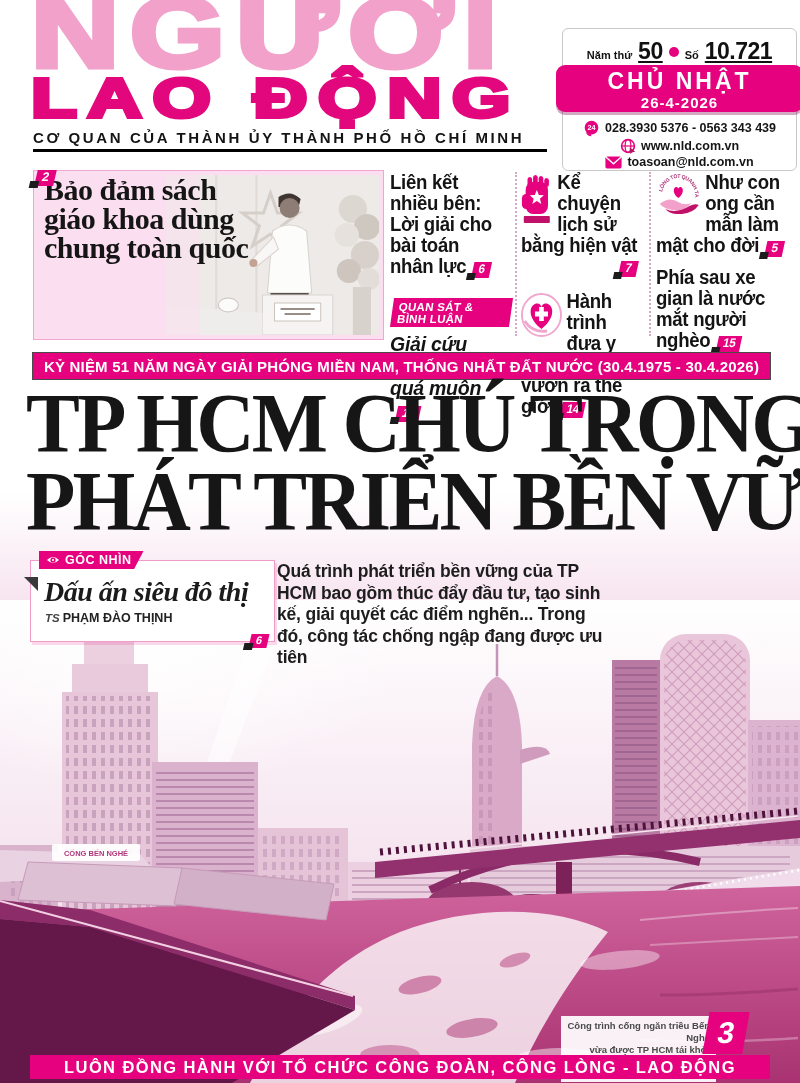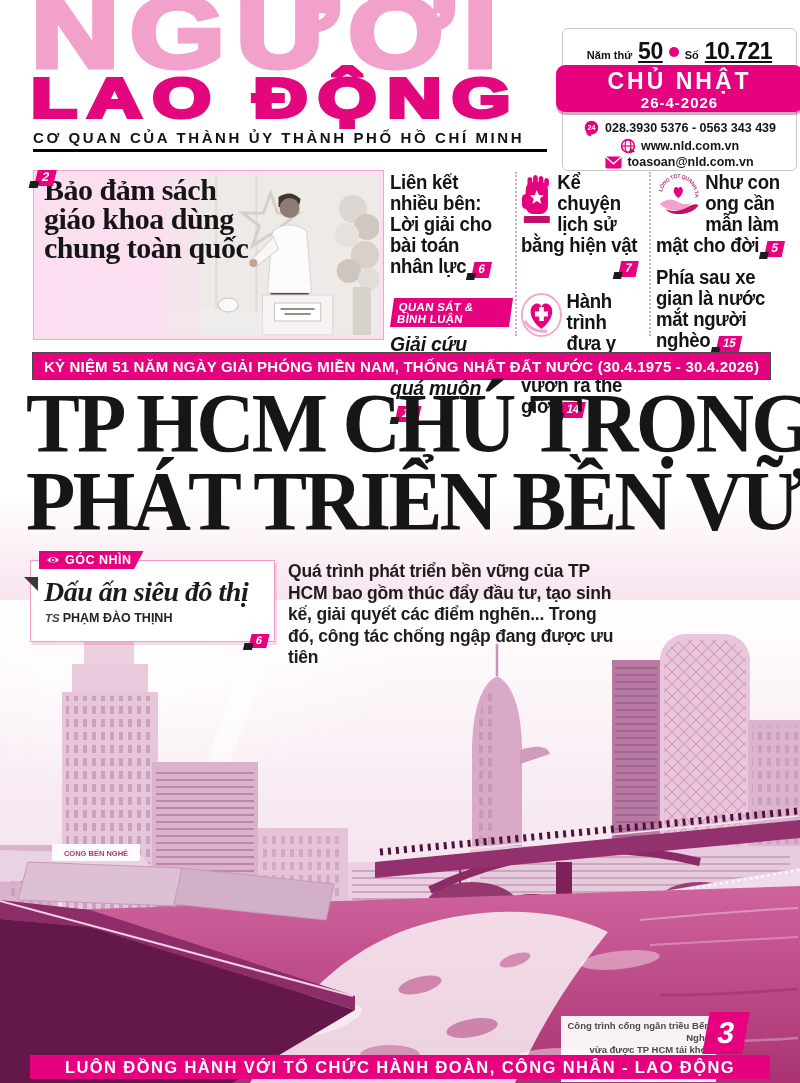--- a/index.html
+++ b/index.html
@@ -82,21 +82,21 @@
     border-right-color:#3a3a3a;border-top-color:#3a3a3a;}
   .op-kicker{position:absolute;left:8px;top:-10px;background:#e6017e;color:#fff;font-weight:800;
     font-size:12.5px;letter-spacing:.5px;padding:2px 12px 2px 7px;display:flex;align-items:center;gap:5px;
     clip-path:polygon(0 0,100% 0,91% 100%,0 100%);}
   .op-title{margin:15px 0 0 13px;font-weight:bold;font-style:italic;font-size:28px;color:#1b1b1b;
     letter-spacing:-0.5px;}
   .op-author{margin:3px 0 0 14px;font-size:12.5px;font-weight:800;color:#222;}
   .op-author i{font-weight:600;font-size:11.5px;color:#444;margin-right:3px;}
   .op-page{position:absolute;right:6px;bottom:-7px;}
 
-  .standfirst{position:absolute;left:288px;top:561px;width:332px;font-size:17.5px;font-weight:bold;
+  .standfirst{position:absolute;left:277px;top:561px;width:332px;font-size:17.5px;font-weight:bold;
     color:#1d1d1d;line-height:1.23;letter-spacing:-0.2px;z-index:4;}
 
   
   .cityscape{position:absolute;left:0;top:600px;width:800px;height:483px;display:block;}
 
   .photo-cap{position:absolute;left:561px;top:1016px;width:143px;background:rgba(255,255,255,.93);
     padding:4px 6px 3px;text-align:right;font-size:9.5px;line-height:1.25;color:#4a4a4a;
     font-weight:bold;z-index:5;}
   .photo-cap .credit b{color:#111;}
   .photo-page{position:absolute;left:706px;top:1012px;width:40px;height:42px;background:#e6017e;
@@ -407,15 +407,15 @@
 
   <div class="photo-cap">
     <div>Công trình cống ngăn triều Bến Nghé</div>
     <div>vừa được TP HCM tái khởi động</div>
     <div class="credit">
       <span>Ảnh: </span><b>CHÍ NGUYÊN</b>
     </div>
   </div>
   <div class="photo-page">3</div>
 
-  <div class="footer-banner">LUÔN ĐỒNG HÀNH VỚI TỔ CHỨC HÀNH ĐOÀN, CÔNG NHÂN - LAO ĐỘNG</div>
+  <div class="footer-banner">LUÔN ĐỒNG HÀNH VỚI TỔ CHỨC CÔNG ĐOÀN, CÔNG LÒNG - LAO ĐỘNG</div>
 
 </div>
 
 </body></html>

